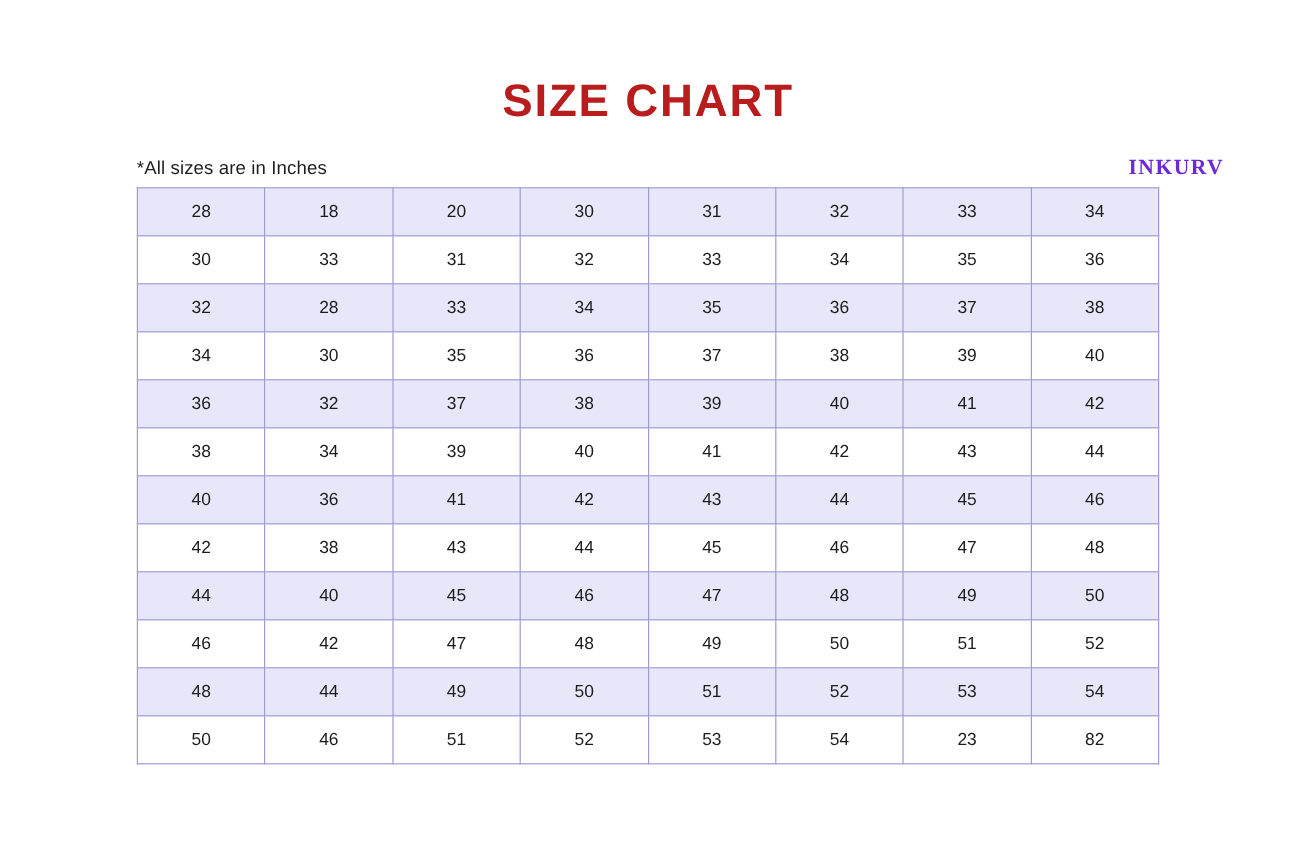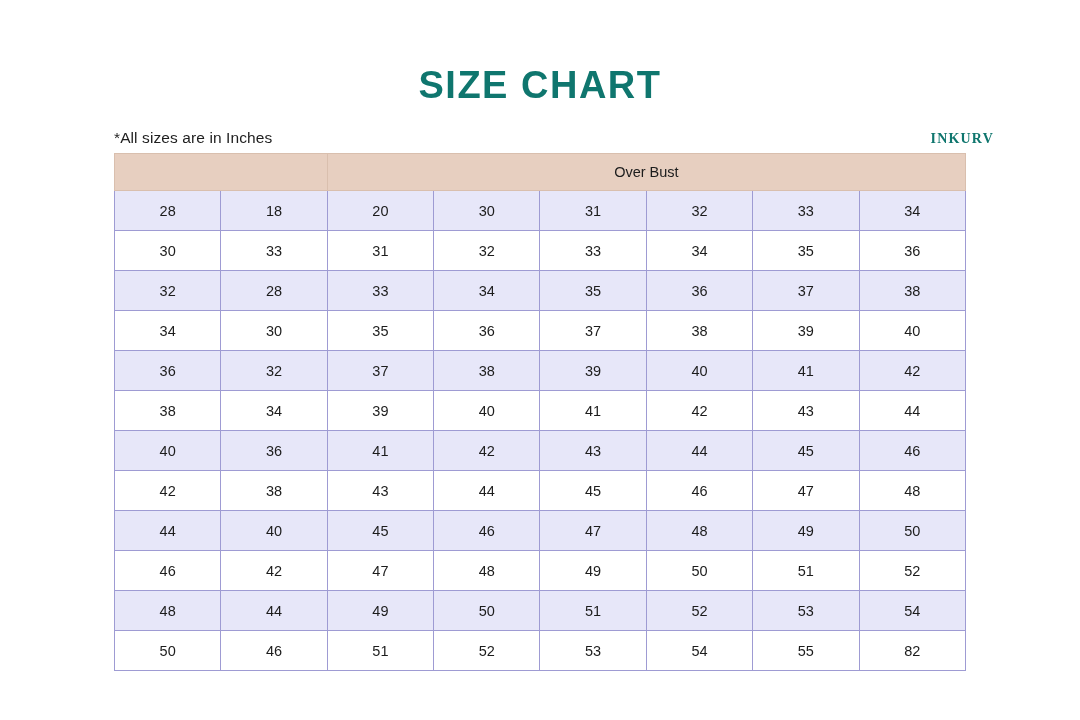--- a/index.html
+++ b/index.html
@@ -18,40 +18,40 @@
     position: relative;
     width: 1080px;
     height: 720px;
     box-sizing: border-box;
   }
   .title {
     text-align: center;
     font-size: 38px;
     font-weight: bold;
     letter-spacing: 1.5px;
-    color: #0f766e;
+    color: #b91c1c;
     margin: 0;
     padding-top: 64px;
   }
   .subrow {
     display: flex;
     align-items: flex-end;
     justify-content: space-between;
-    margin: 22px 86px 6px 114px;
+    margin: 22px 60px 6px 114px;
   }
   .note {
     font-size: 15.5px;
     color: #1e1e1e;
     letter-spacing: 0.1px;
   }
   .brand {
-    font-size: 14px;
+    font-size: 18px;
     font-weight: bold;
     letter-spacing: 1.2px;
-    color: #0f766e;
+    color: #6d28d9;
     font-family: "Liberation Serif", serif;
   }
   table.size-chart {
     border-collapse: collapse;
     margin: 0 114px;
     width: 852px;
     table-layout: fixed;
   }
   table.size-chart td,
   table.size-chart th {
@@ -110,24 +110,20 @@
       <col class="col-size">
       <col class="col-under">
       <col class="col-cup">
       <col class="col-cup">
       <col class="col-cup">
       <col class="col-cup">
       <col class="col-cup">
       <col class="col-cup">
     </colgroup>
     <thead>
-      <tr>
-        <th class="grp-blank" colspan="2"></th>
-        <th class="grp-overbust" colspan="6">Over Bust</th>
-      </tr>
     </thead>
     <tbody>
       <tr>
         <td class="cell">28</td>
         <td class="cell">18</td>
         <td class="cell">20</td>
         <td class="cell">30</td>
         <td class="cell">31</td>
         <td class="cell">32</td>
         <td class="cell">33</td>
@@ -233,19 +229,19 @@
         <td class="cell">53</td>
         <td class="cell">54</td>
       </tr>
       <tr>
         <td class="cell alt">50</td>
         <td class="cell alt">46</td>
         <td class="cell alt">51</td>
         <td class="cell alt">52</td>
         <td class="cell alt">53</td>
         <td class="cell alt">54</td>
-        <td class="cell alt">55</td>
+        <td class="cell alt">23</td>
         <td class="cell alt">82</td>
       </tr>
     </tbody>
   </table>
 
 </div>
 
 </body></html>

